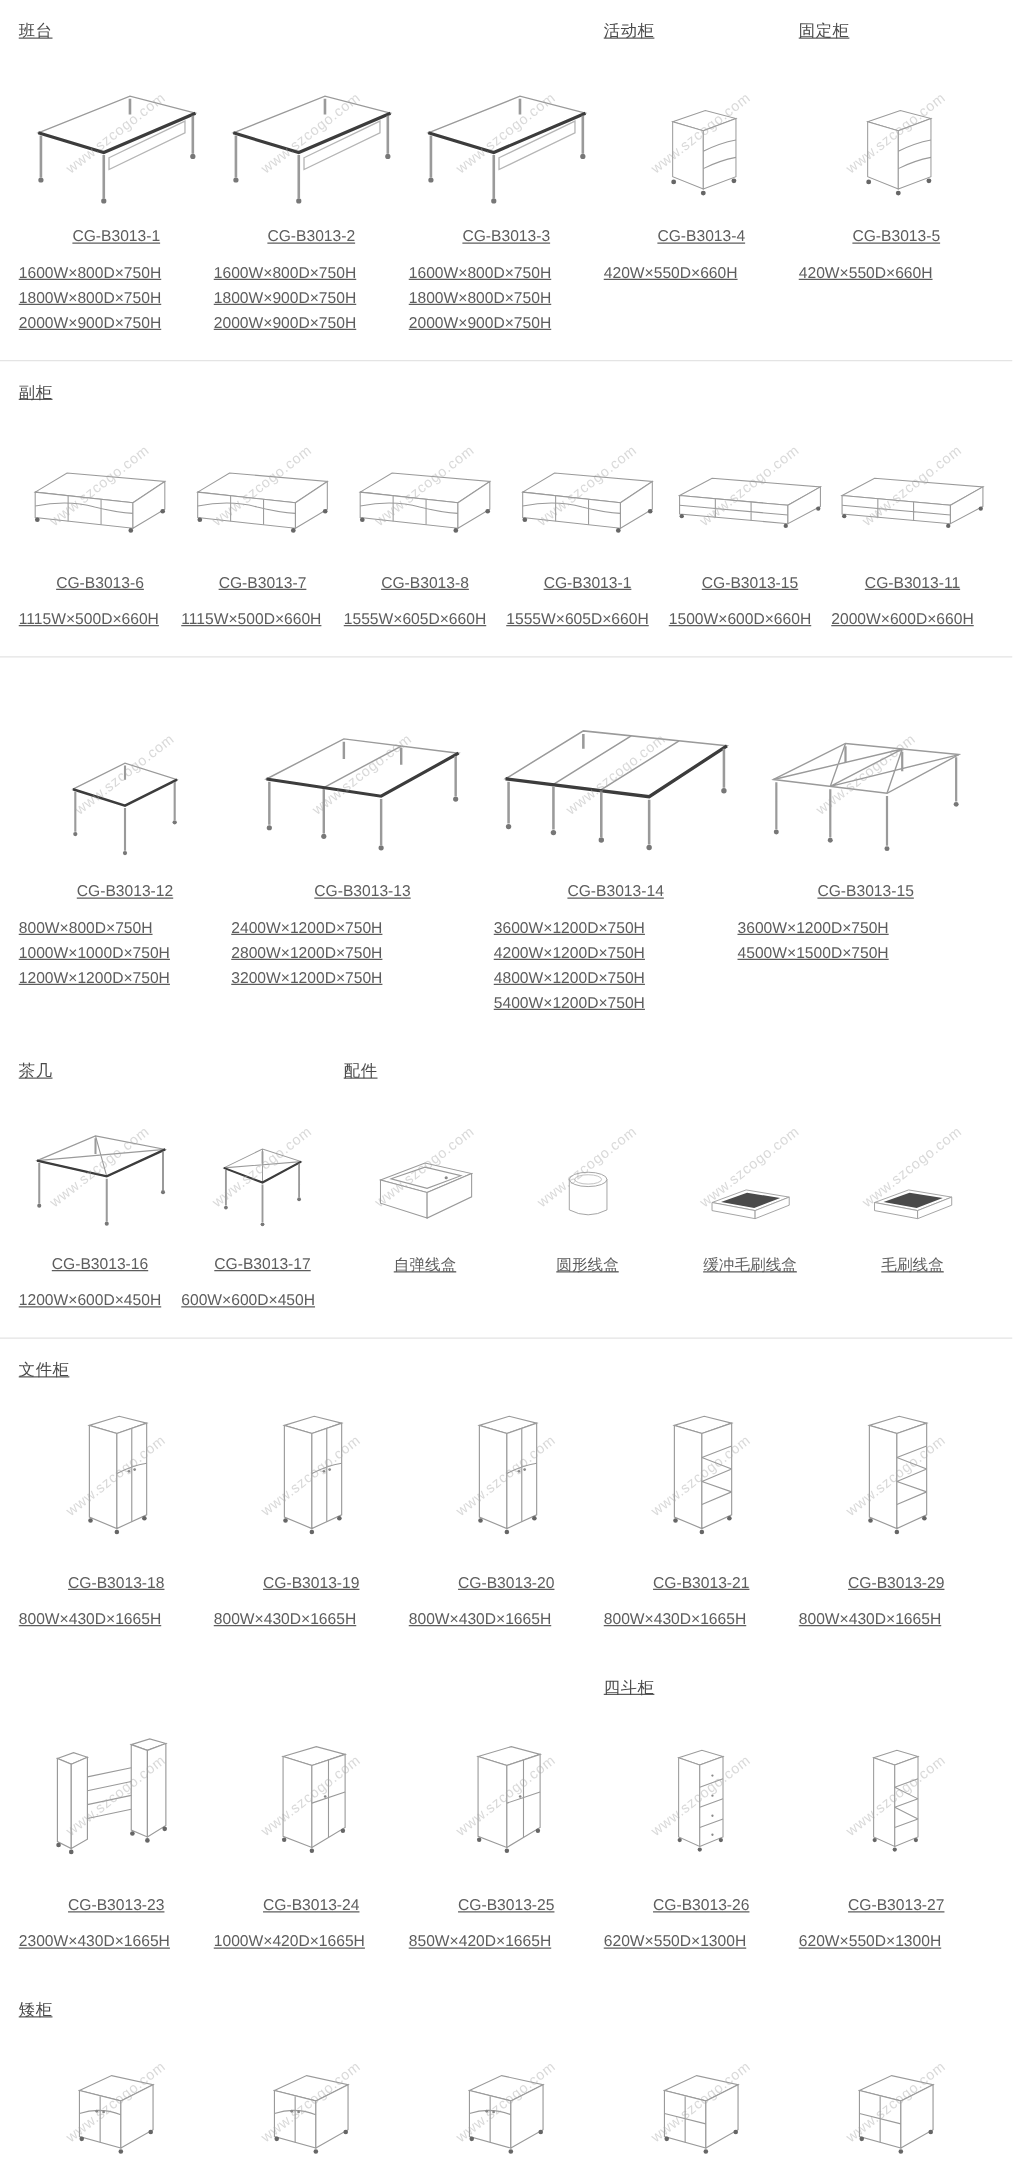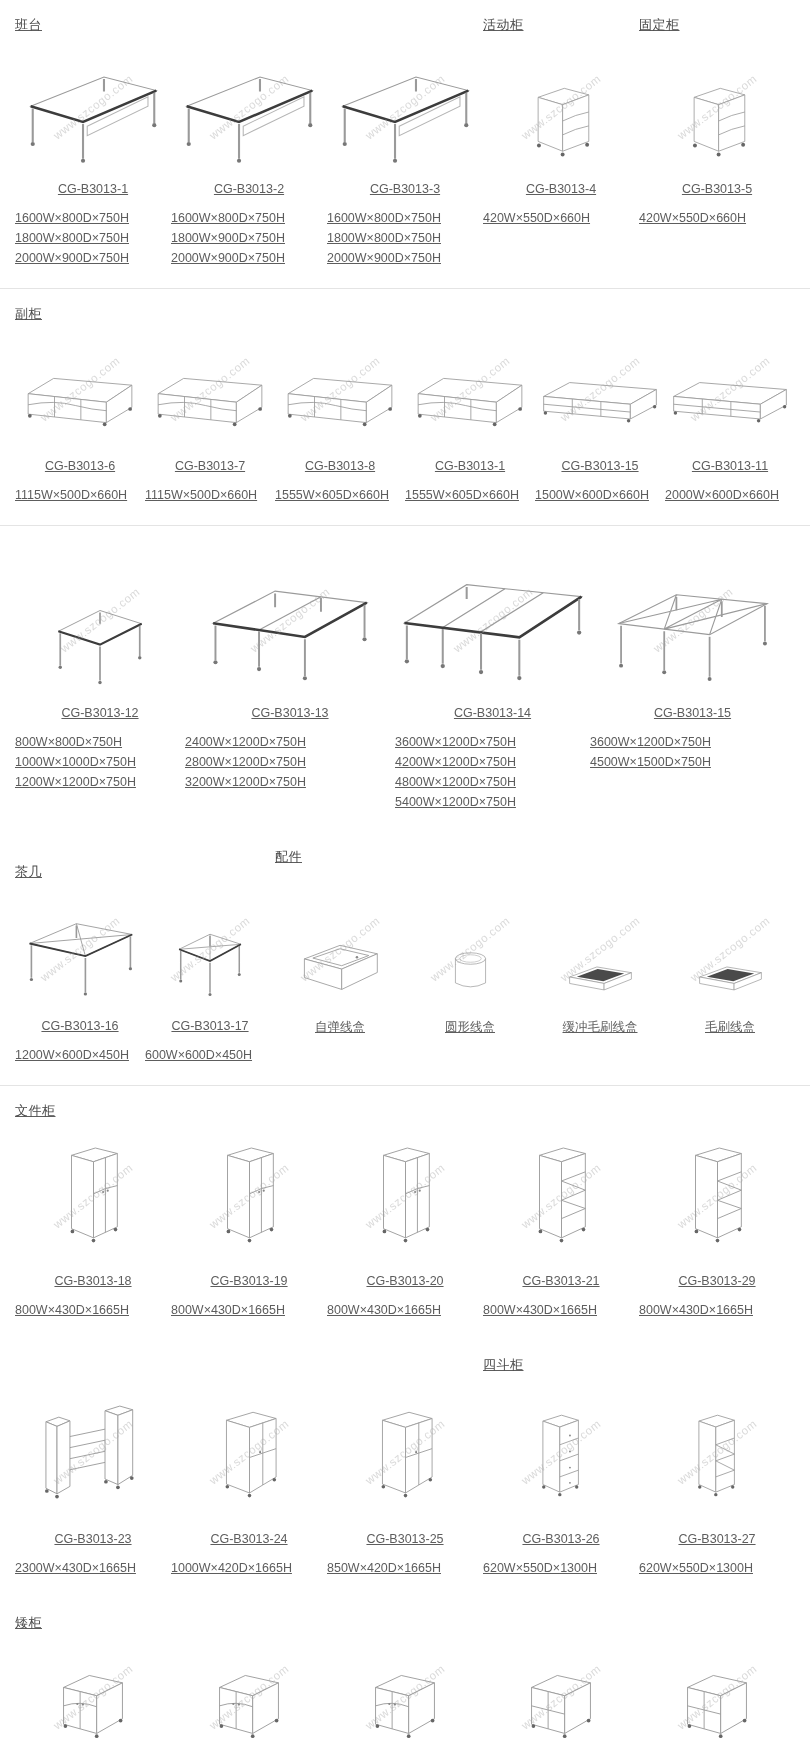--- a/index.html
+++ b/index.html
@@ -478,21 +478,21 @@
           <div class="model">CG-B3013-15</div>
           <div class="dims">
             <div class="dim">3600W×1200D×750H</div>
             <div class="dim">4500W×1500D×750H</div>
           </div>
         </div>
       </div>
     </section>
     <section class="sec sec-chaji">
       <div class="row hrow">
-        <div class="cell" style="flex: 1 1 0px; margin-top: 15px;">
+        <div class="cell" style="flex: 1 1 0px;">
           <div class="shead">茶几</div>
         </div>
         <div class="cell" style="flex: 1 1 0px;"></div>
         <div class="cell" style="flex: 1 1 0px;">
           <div class="shead">配件</div>
         </div>
         <div class="cell" style="flex: 1 1 0px;"></div>
         <div class="cell" style="flex: 1 1 0px;"></div>
         <div class="cell" style="flex: 1 1 0px;"></div>
       </div>

